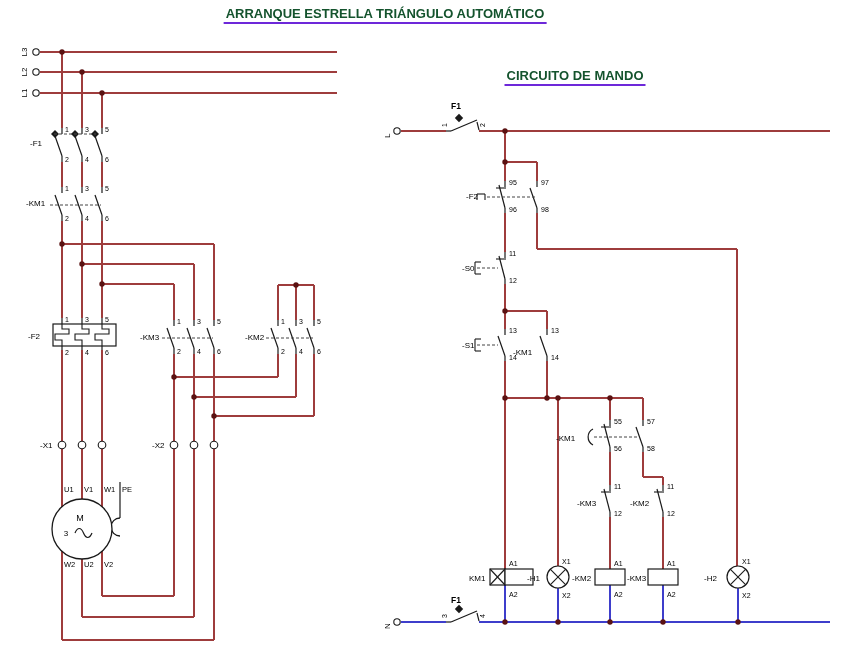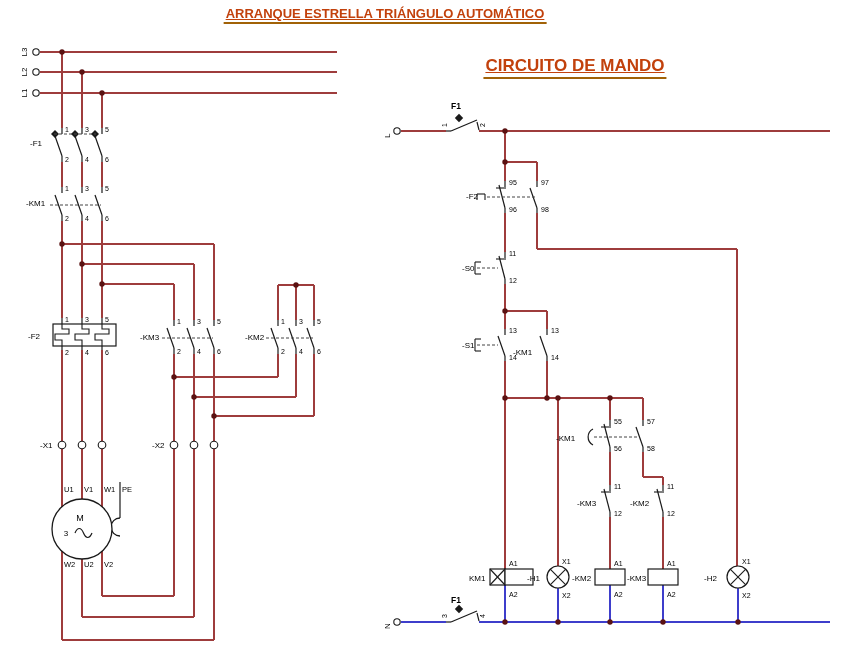--- a/index.html
+++ b/index.html
@@ -1,22 +1,22 @@
 <!DOCTYPE html>
 <html><head>
 <meta charset="utf-8">
 <style>
   html,body{margin:0;padding:0;background:#ffffff;}
   #stage{position:relative;width:848px;height:658px;background:#fff;overflow:hidden;
          font-family:"Liberation Sans", sans-serif;}
-  .title{position:absolute;transform:translateX(-50%);font-weight:bold;color:#c2410c;
-         border-bottom:2px solid #a16207;padding:0 2px 1px 2px;white-space:nowrap;text-decoration:underline;}
+  .title{position:absolute;transform:translateX(-50%);font-weight:bold;color:#14532d;
+         border-bottom:2px solid #6d28d9;padding:0 2px 1px 2px;white-space:nowrap;}
   #title-main{left:385px;top:6px;font-size:13px;}
   #title-power{left:182px;top:35px;font-size:12px;}
-  #title-control{left:575px;top:56px;font-size:17px;}
+  #title-control{left:575px;top:68px;font-size:13px;}
   svg text{font-family:"Liberation Sans", sans-serif;fill:#000;}
   .wires{shape-rendering:crispEdges;}
 </style>
 </head>
 <body>
 
 <div id="stage">
   <div class="title" id="title-main">ARRANQUE ESTRELLA TRIÁNGULO AUTOMÁTICO</div>
   <div class="title" id="title-control">CIRCUITO DE MANDO</div>
   <svg id="cv" width="848" height="658" viewBox="0 0 848 658">

